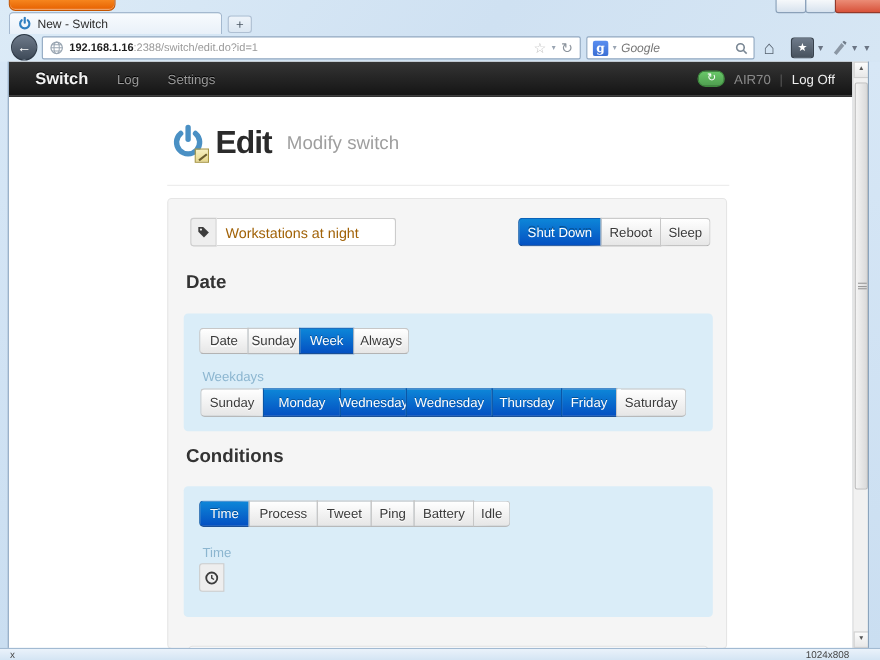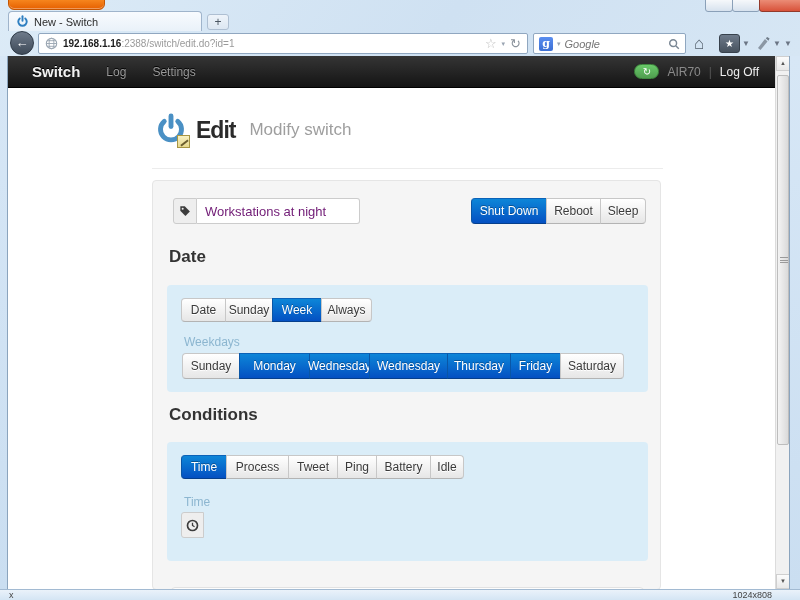--- a/index.html
+++ b/index.html
@@ -92,21 +92,21 @@
   #nav-user { font-size:12px; color:#8a8a8a; }
   #nav-div { font-size:12px; color:#555; }
   #nav-logoff { font-size:12px; color:#eee; }
 
   #pageheader { position:absolute; left:148px; top:56px; display:flex; align-items:center; gap:8px; }
   #power-wrap { position:relative; width:32px; height:36px; }
   #note-badge { position:absolute; right:-2px; bottom:0; width:13px; height:13px;
     background:linear-gradient(#f7f0c2,#e7d88c); border:1px solid #a79543; }
   #note-badge::after { content:""; position:absolute; left:2px; top:6px; width:9px; height:2px;
     background:#6b5d2e; transform:rotate(-38deg); }
-  #page-title { font-size:23px; font-weight:bold; color:#2b2b2b; letter-spacing:-1px; }
+  #page-title { font-size:29px; font-weight:bold; color:#2b2b2b; letter-spacing:-1px; }
   #page-subtitle { font-size:17px; color:#9e9e9e; margin-left:6px; }
   #header-hr { position:absolute; left:144px; top:112px; width:511px; border-top:1px solid #ececec; }
 
   #well { position:absolute; left:144px; top:124px; width:509px; height:410px;
     background:#f5f5f5; border:1px solid #e5e5e5; border-radius:4px; }
 
   
   .btn { display:inline-flex; align-items:center; justify-content:center; height:26px;
     font-size:12px; color:#3a3a3a; background:linear-gradient(#ffffff,#e6e6e6);
     border:1px solid #c7c7c7; border-bottom-color:#b3b3b3; text-shadow:0 1px 0 #fff; cursor:pointer; }
@@ -115,21 +115,21 @@
     border-color:#0a62b8 #0a56a6 #063f8c; text-shadow:0 -1px 0 rgba(0,0,0,.3); }
   .btn-group { display:inline-flex; }
   .btn-group .btn { margin-left:-1px; }
   .btn-group .btn:first-child { margin-left:0; border-top-left-radius:4px; border-bottom-left-radius:4px; }
   .btn-group .btn:last-child { border-top-right-radius:4px; border-bottom-right-radius:4px; }
 
   .igroup { display:inline-flex; }
   .iaddon { display:inline-flex; align-items:center; justify-content:center; width:24px; height:26px;
     background:#eee; border:1px solid #ccc; border-radius:3px 0 0 3px; }
   .itext { height:26px; border:1px solid #ccc; border-left:none; border-radius:0 3px 3px 0;
-    padding:0 8px; font-size:13px; color:#701a75; background:#fff; outline:none;
+    padding:0 8px; font-size:13px; color:#a16207; background:#fff; outline:none;
     font-family:"Liberation Sans",sans-serif; }
 
   #name-row { position:absolute; left:20px; top:17px; right:14px; height:26px; }
   #action-group { position:absolute; right:0; top:0; }
 
   .section-h { position:absolute; left:16px; font-size:17px; font-weight:bold; color:#333; }
   .bluepanel { position:absolute; left:14px; width:481px; background:#daedf8; border-radius:4px; }
   .panel-label { position:absolute; left:17px; font-size:12px; color:#8cb6d0; }
 
   #next-panel { position:absolute; left:18px; top:406px; width:473px; height:20px;

